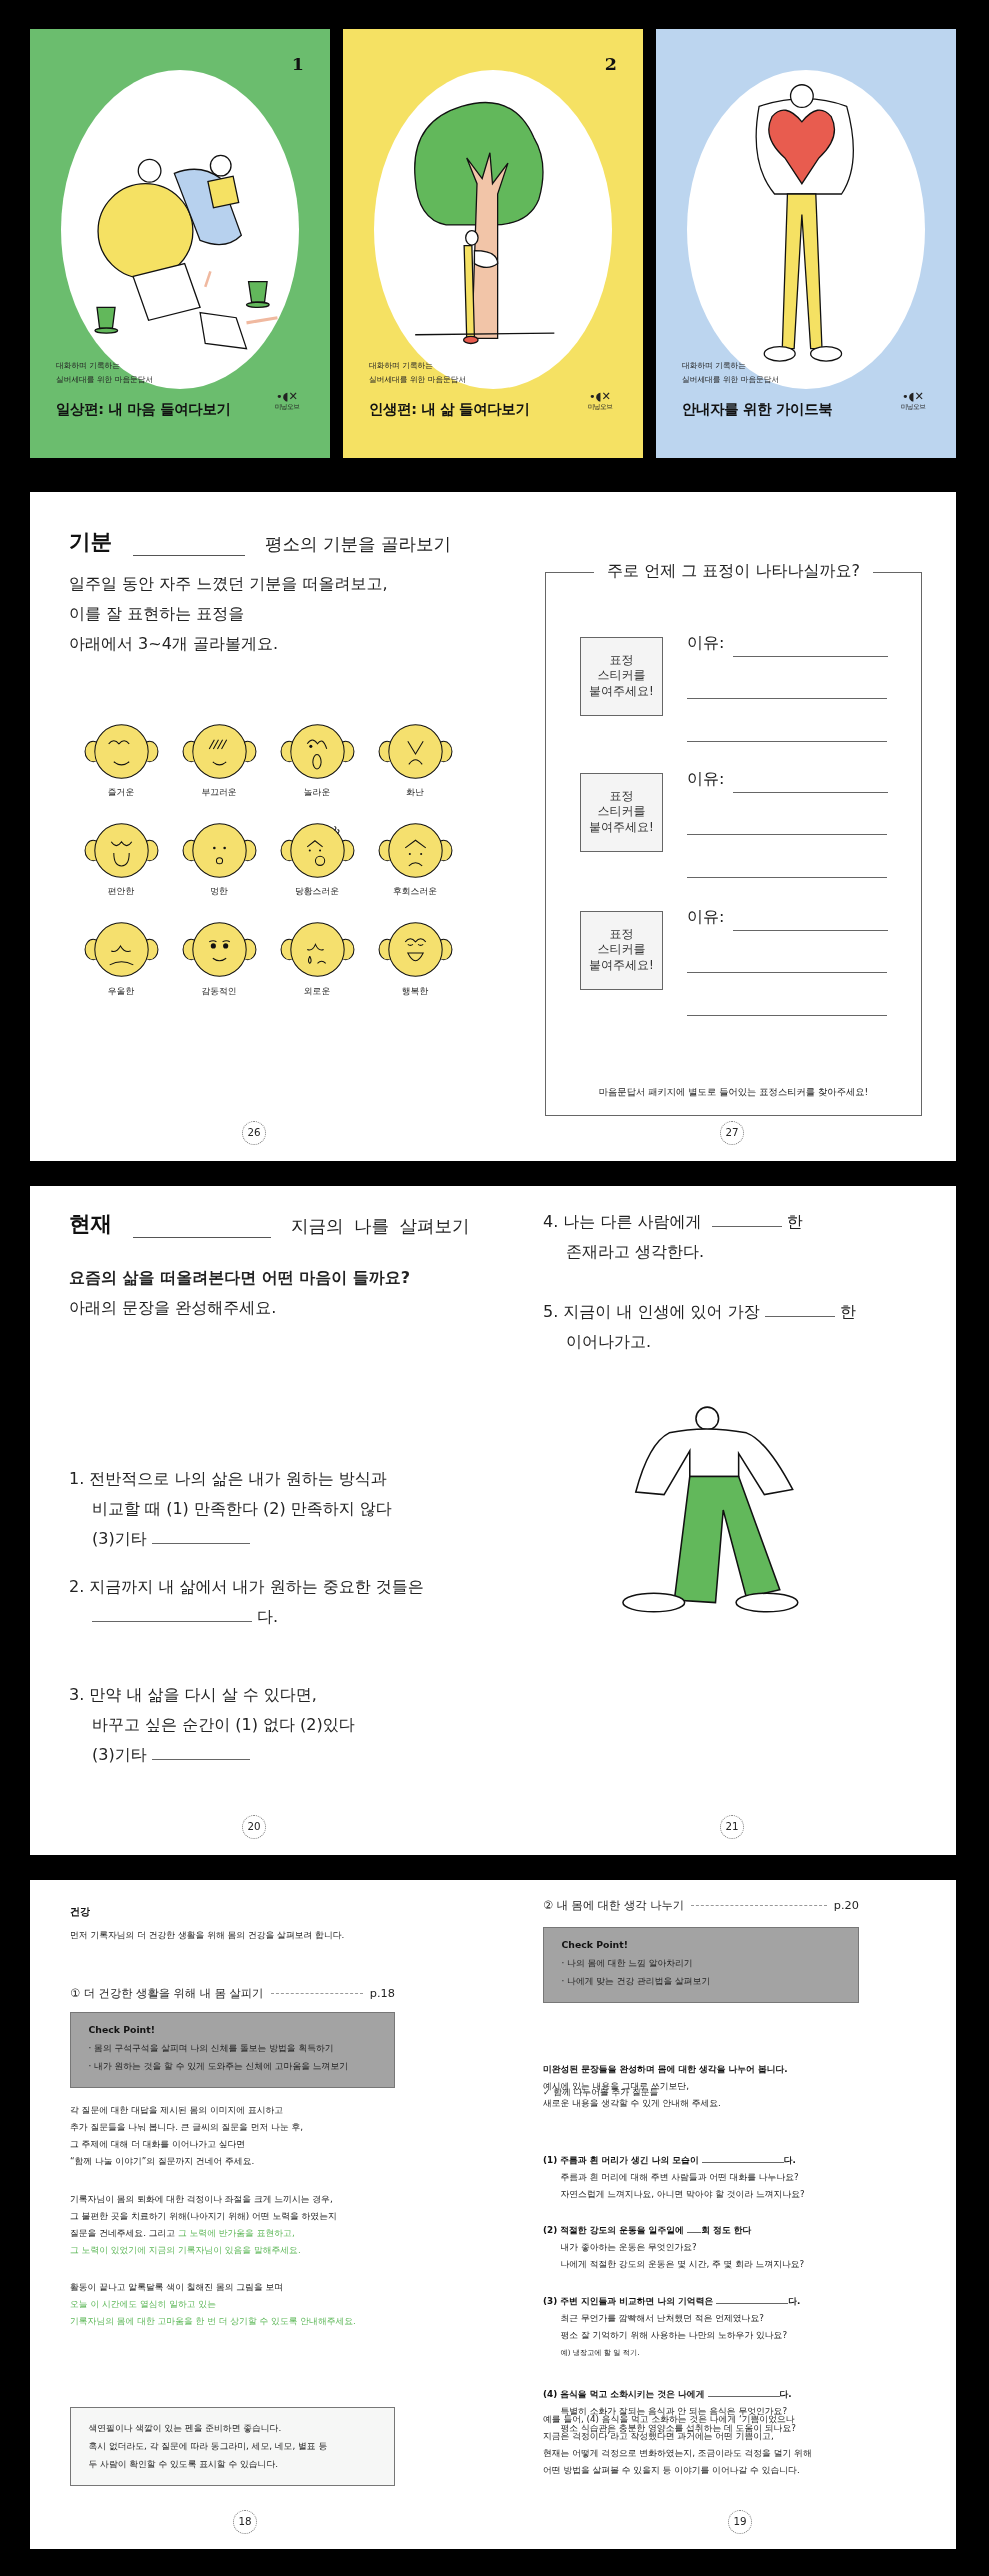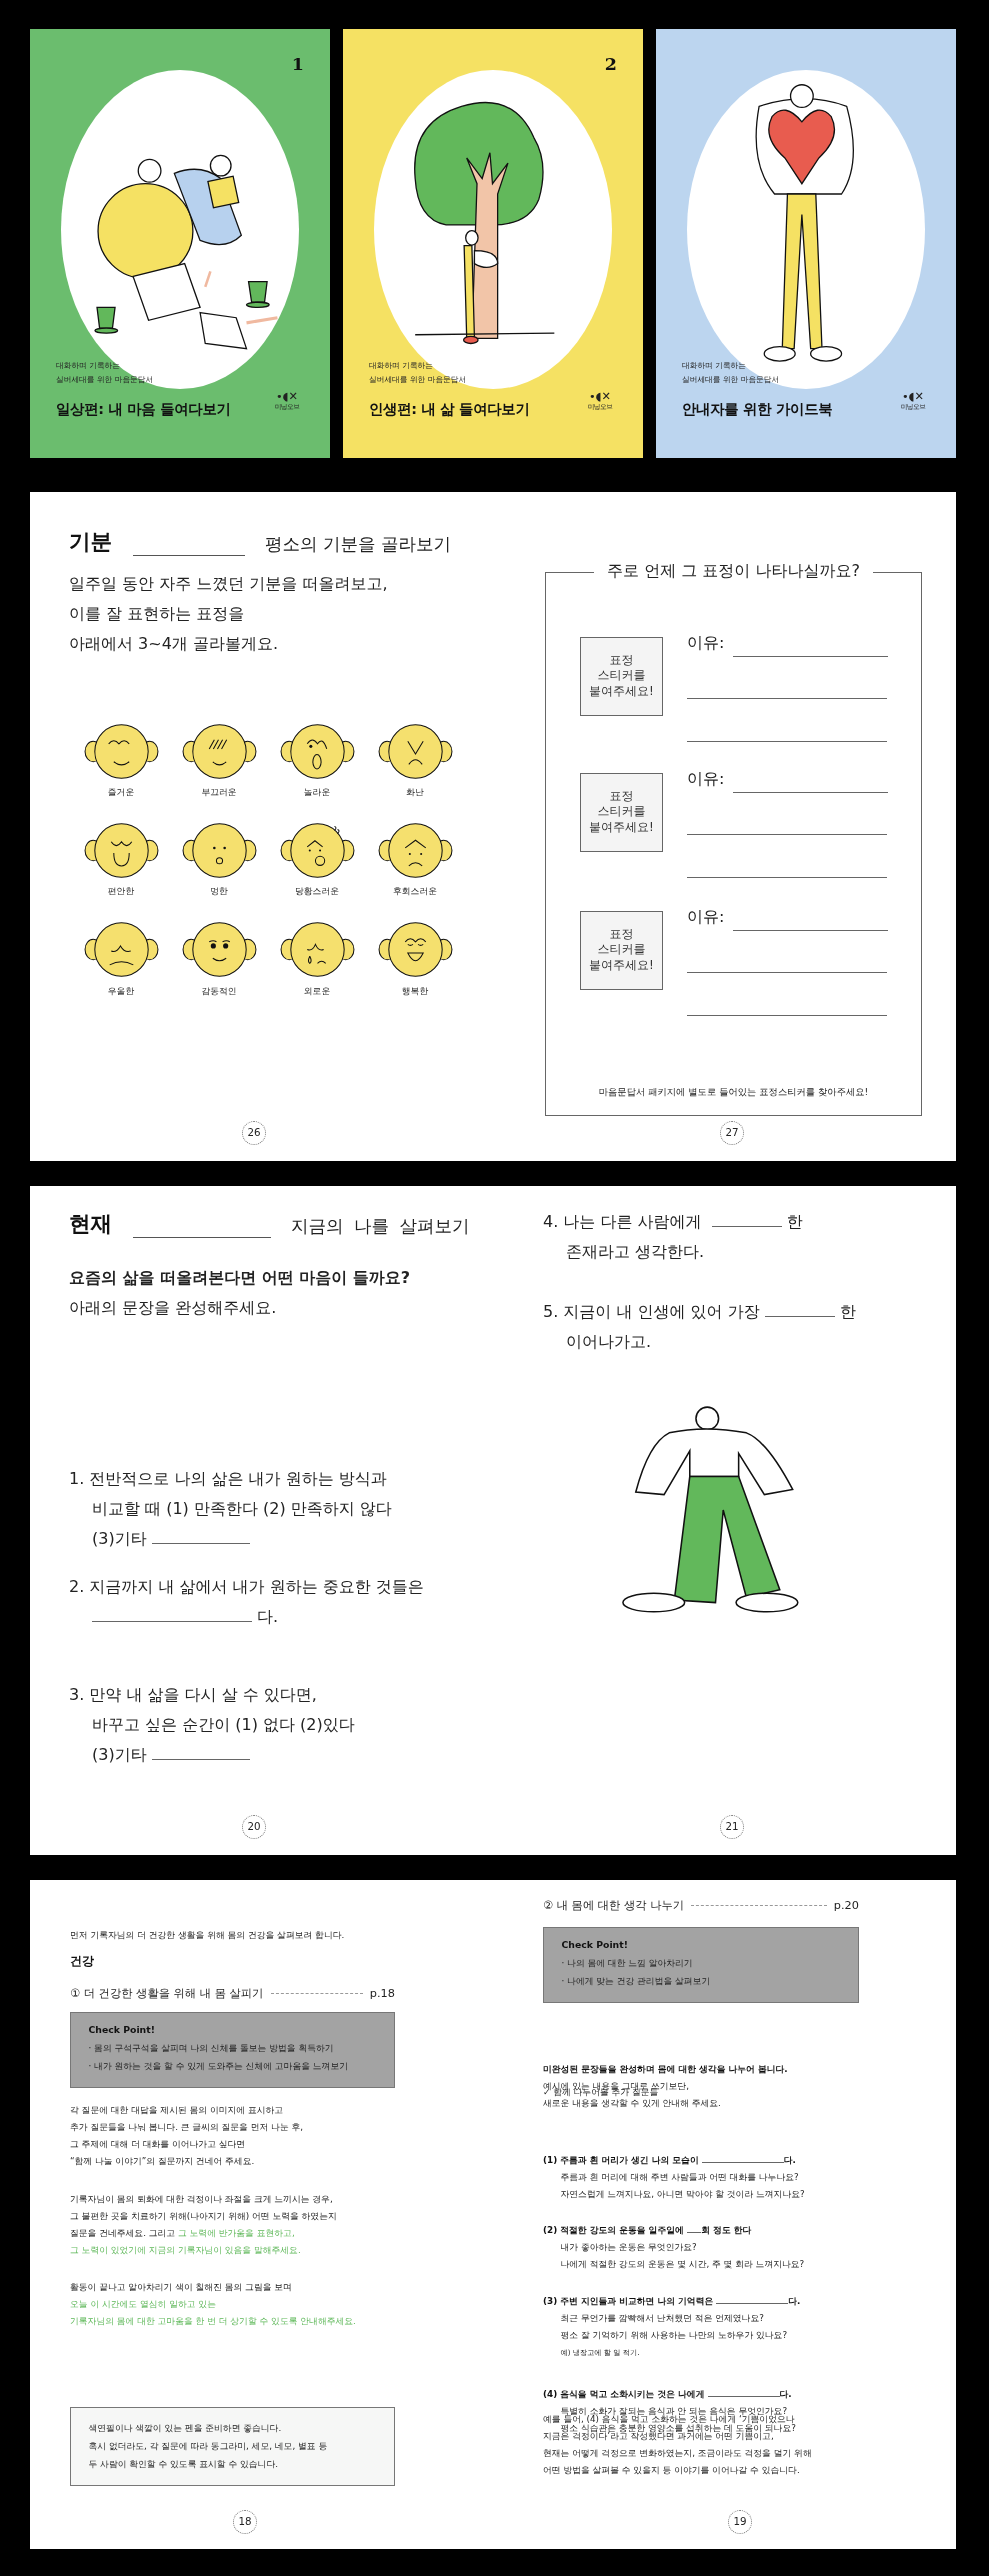--- a/index.html
+++ b/index.html
@@ -40,21 +40,21 @@
   .q-box .top-l { position: absolute; top: 0; left: 0; width: 100%; height: 1px; background: #666; }
   .sticker-row { position: absolute; left: 34px; width: 309px; height: 124px; }
   .sticker { position: absolute; left: 0; top: 20.6px; width: 83px; height: 79px; border: 1px solid #666; background: #f4f4f4; display: flex; align-items: center; justify-content: center; text-align: center; font-size: 12px; line-height: 15.5px; color: #333; }
   .reason { position: absolute; left: 107px; top: 16.5px; font-size: 16px; }
   .line { position: absolute; height: 1px; background: #666; }
   .q-box .footnote { position: absolute; left: 0; right: 0; bottom: 16.5px; text-align: center; font-size: 9.3px; color: #222; }
 
   .blank { display: inline-block; border-bottom: 1px solid #666; vertical-align: baseline; height: 0.5px; }
 
   
-  .h-title { position: absolute; font-size: 12px; font-weight: bold; color: #111; margin-top: 48px; }
+  .h-title { position: absolute; font-size: 10px; font-weight: bold; color: #111; }
   .h-text { position: absolute; font-size: 8.8px; line-height: 17px; color: #222; }
   .toc-line { position: absolute; display: flex; align-items: center; font-size: 11.3px; color: #222; }
   .toc-line .dash { flex: 1; border-top: 1px dashed #999; margin: 0 7.2px; }
   .check { position: absolute; background: #a3a3a3; border: 1px solid #777; padding: 11.3px 17.5px; }
   .check .ct { font-size: 9.3px; font-weight: bold; color: #111; margin-bottom: 5.2px; }
   .check .ci { font-size: 8.8px; line-height: 17.5px; color: #222; }
   .green { color: #5fb85a; }
   .note-box { position: absolute; background: #f6f7f6; border: 1px solid #777; padding: 11.3px 17.5px; font-size: 8.8px; line-height: 18px; }
   .qh { font-weight: bold; font-size: 8.8px; color: #111; margin-top: 46px; }
   .qs { padding-left: 17.5px; }
@@ -450,21 +450,21 @@
     <div>그 주제에 대해 더 대화를 이어나가고 싶다면</div>
     <div>“함께 나눌 이야기”의 질문까지 건네어 주세요.</div>
   </div>
   <div class="h-text" style="left:40px; top:311px;">
     <div>기록자님이 몸의 퇴화에 대한 걱정이나 좌절을 크게 느끼시는 경우,</div>
     <div>그 불편한 곳을 치료하기 위해(나아지기 위해) 어떤 노력을 하였는지</div>
     <div><span>질문을 건네주세요. 그리고 </span><span class="green">그 노력에 반가움을 표현하고,</span></div>
     <div class="green">그 노력이 있었기에 지금의 기록자님이 있음을 말해주세요.</div>
   </div>
   <div class="h-text" style="left:40px; top:399px;">
-    <div>활동이 끝나고 알아차리기 색이 칠해진 몸의 그림을 보며</div>
+    <div>활동이 끝나고 알록달록 색이 칠해진 몸의 그림을 보며</div>
     <div class="green">오늘 이 시간에도 열심히 일하고 있는</div>
     <div class="green">기록자님의 몸에 대한 고마움을 한 번 더 상기할 수 있도록 안내해주세요.</div>
   </div>
   <div class="note-box" style="left:40px; top:527px; width:325px;">
     <div>색연필이나 색깔이 있는 펜을 준비하면 좋습니다.</div>
     <div>혹시 없더라도, 각 질문에 따라 동그라미, 세모, 네모, 별표 등</div>
     <div>두 사람이 확인할 수 있도록 표시할 수 있습니다.</div>
   </div>
   <div class="page-num" style="left:203px; top:630px;">18</div>
 

